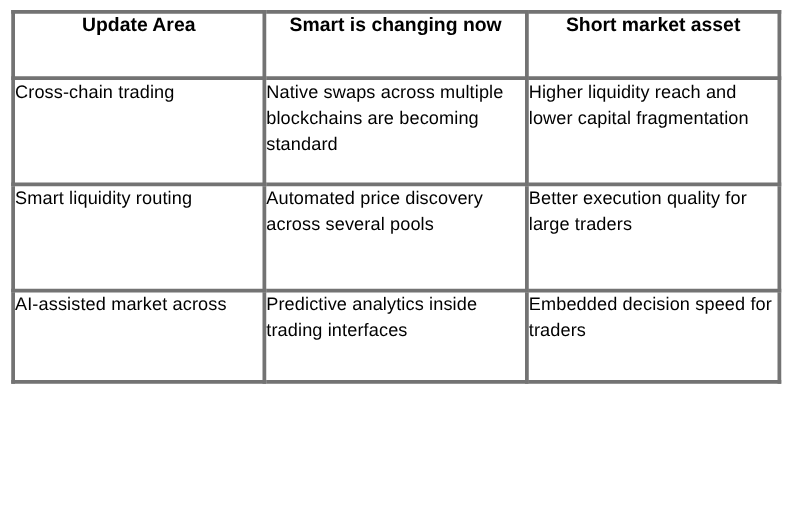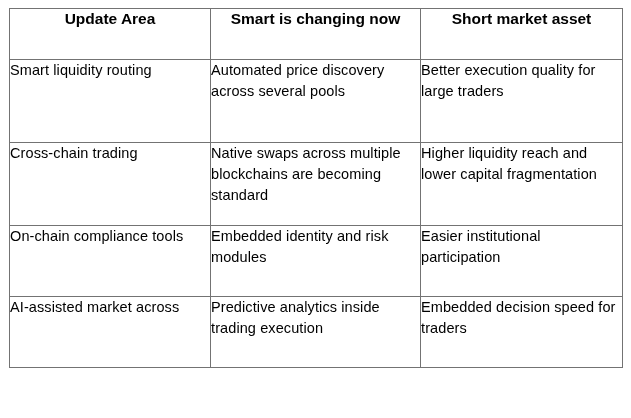--- a/index.html
+++ b/index.html
@@ -31,21 +31,21 @@
     table-layout: fixed;
     width: 613px;
     background: #ffffff;
   }
   table.update-table col.c1 { width: 201px; }
   table.update-table col.c2 { width: 210px; }
   table.update-table col.c3 { width: 202px; }
 
   table.update-table th,
   table.update-table td {
-    border: 1px solid #737373;
+    border: 3px solid #737373;
     vertical-align: top;
     padding: 0;
   }
 
   thead th {
     height: 50px;
     text-align: center;
     font-size: 15.5px;
     font-weight: bold;
     line-height: 1.25;
@@ -88,57 +88,46 @@
             <span class="cell-text">Smart is changing now</span>
           </th>
           <th>
             <span class="cell-text">Short market asset</span>
           </th>
         </tr>
       </thead>
       <tbody>
         <tr class="row-tall">
           <td>
+            <span class="cell-text">Cross-chain trading</span>
+          </td>
+          <td>
+            <span class="cell-text">Native swaps across multiple blockchains are becoming standard</span>
+          </td>
+          <td>
+            <span class="cell-text">Higher liquidity reach and lower capital fragmentation</span>
+          </td>
+        </tr>
+        <tr class="row-tall">
+          <td>
             <span class="cell-text">Smart liquidity routing</span>
           </td>
           <td>
             <span class="cell-text">Automated price discovery across several pools</span>
           </td>
           <td>
             <span class="cell-text">Better execution quality for large traders</span>
           </td>
         </tr>
-        <tr class="row-tall">
-          <td>
-            <span class="cell-text">Cross-chain trading</span>
-          </td>
-          <td>
-            <span class="cell-text">Native swaps across multiple blockchains are becoming standard</span>
-          </td>
-          <td>
-            <span class="cell-text">Higher liquidity reach and lower capital fragmentation</span>
-          </td>
-        </tr>
-        <tr class="row-mid">
-          <td>
-            <span class="cell-text">On-chain compliance tools</span>
-          </td>
-          <td>
-            <span class="cell-text">Embedded identity and risk modules</span>
-          </td>
-          <td>
-            <span class="cell-text">Easier institutional participation</span>
-          </td>
-        </tr>
         <tr class="row-mid">
           <td>
             <span class="cell-text">AI-assisted market across</span>
           </td>
           <td>
-            <span class="cell-text">Predictive analytics inside trading execution</span>
+            <span class="cell-text">Predictive analytics inside trading interfaces</span>
           </td>
           <td>
             <span class="cell-text">Embedded decision speed for traders</span>
           </td>
         </tr>
       </tbody>
     </table>
   </div>
 </div>
 

